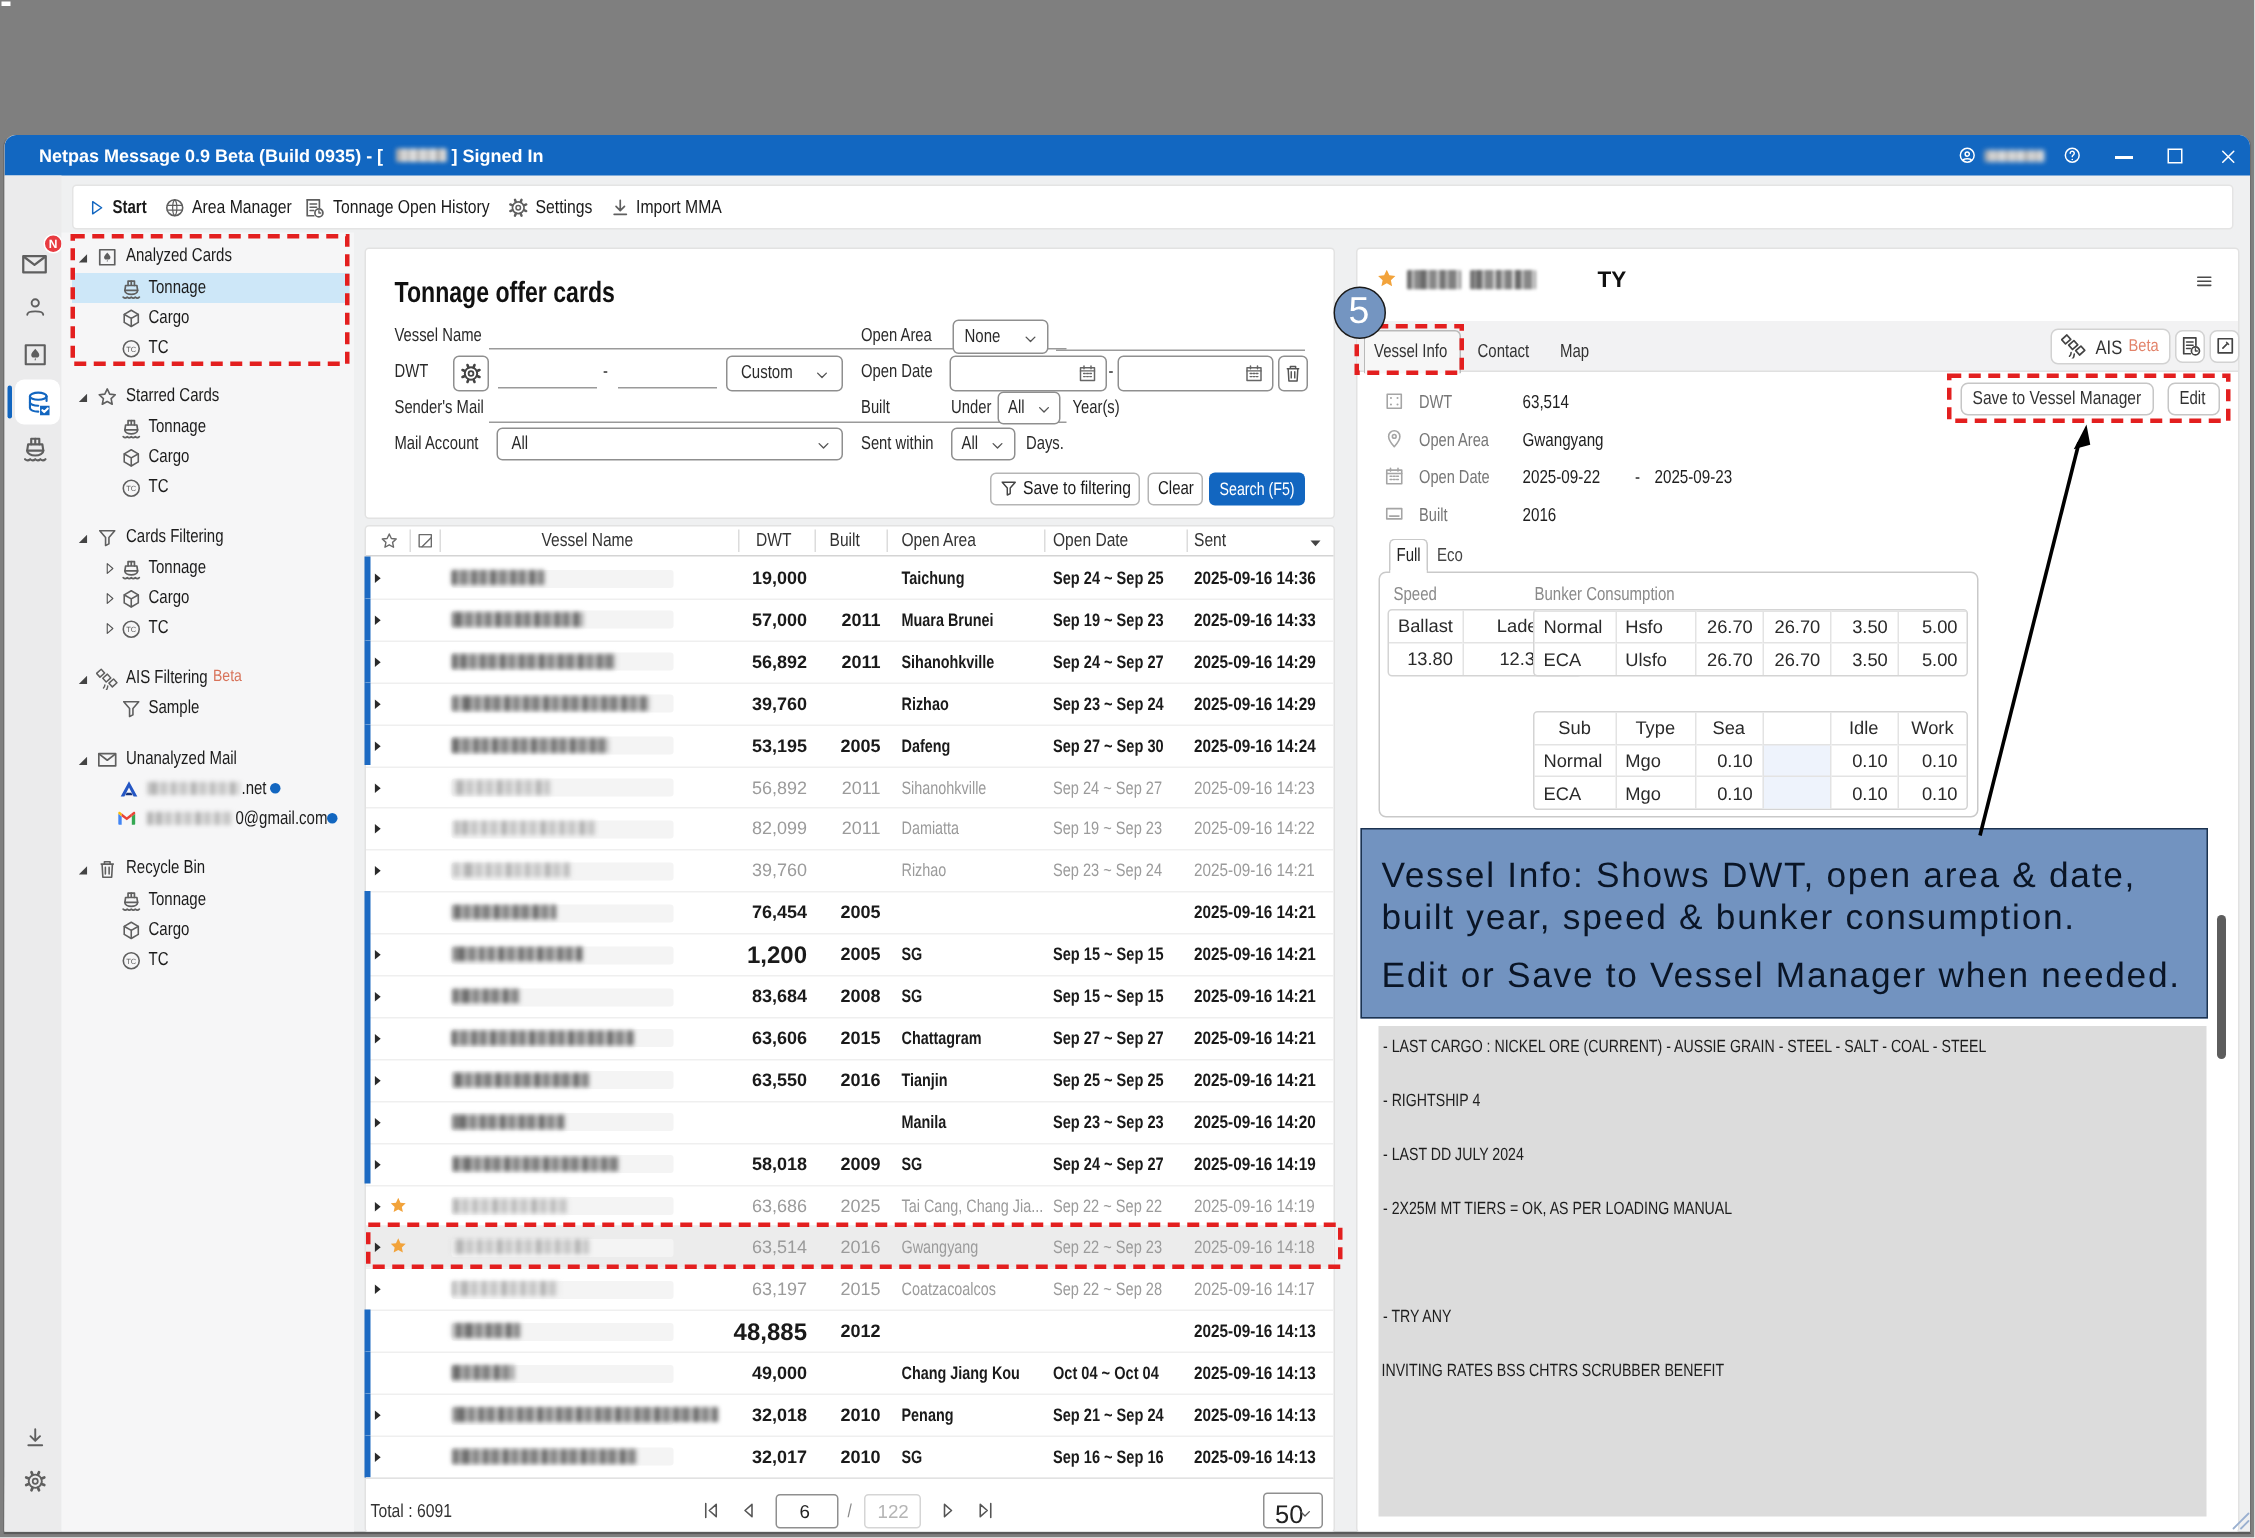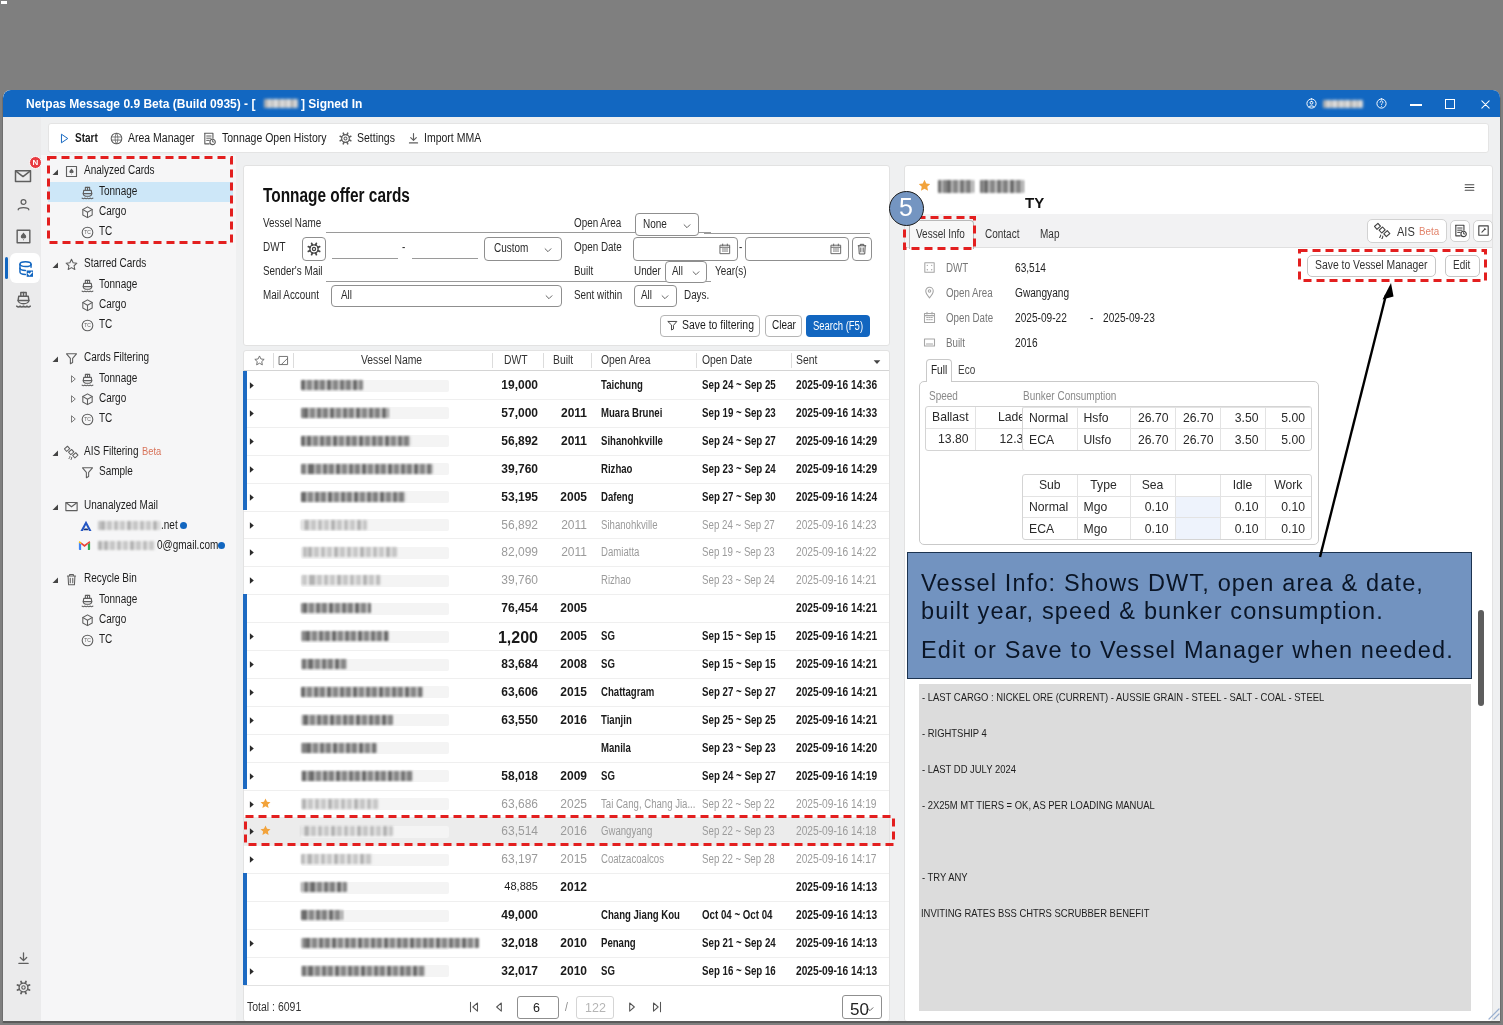--- a/index.html
+++ b/index.html
@@ -554,21 +554,21 @@
 <div style="position:absolute;left:298px;top:764.3px;width:72px;height:10px;background:repeating-linear-gradient(90deg,#b2b2b2 0 4px,#e4e4e4 4px 6px,#c6c6c6 6px 11px,#f0f0f0 11px 13px,#bcbcbc 13px 17px,#e8e8e8 17px 19px,#c8c8c8 19px 24px,#f2f2f2 24px 26px);background-position:7px 0;filter:blur(1.3px);border-radius:1px"></div>
 <div style="position:absolute;right:962px;top:762.3px;font-size:12px;color:#9b9b9b;font-weight:400;white-space:nowrap;">63,197</div>
 <div style="position:absolute;right:913px;top:762.3px;font-size:12px;color:#9b9b9b;font-weight:400;white-space:nowrap;">2015</div>
 <div style="position:absolute;left:598px;top:762.3px;font-size:12px;color:#9b9b9b;font-weight:400;white-space:nowrap;transform:scaleX(0.8);transform-origin:0 0;">Coatzacoalcos</div>
 <div style="position:absolute;left:699px;top:762.3px;font-size:12px;color:#9b9b9b;font-weight:400;white-space:nowrap;transform:scaleX(0.81);transform-origin:0 0;">Sep 22 ~ Sep 28</div>
 <div style="position:absolute;left:793px;top:762.3px;font-size:12px;color:#9b9b9b;font-weight:400;white-space:nowrap;transform:scaleX(0.85);transform-origin:0 0;">2025-09-16 14:17</div>
 <div style="position:absolute;left:240px;top:783.2px;width:4px;height:27.9px;background:#1d6ac2"></div>
 <div style="position:absolute;left:241px;top:811.1px;width:645px;height:1px;background:#efefef"></div>
 <div style="position:absolute;left:298px;top:791.7px;width:148px;height:12px;background:#f4f4f4;border-radius:2px"></div>
 <div style="position:absolute;left:298px;top:792.2px;width:46px;height:10px;background:repeating-linear-gradient(90deg,#6a6a6a 0 4px,#c0c0c0 4px 6px,#878787 6px 11px,#d0d0d0 11px 13px,#747474 13px 17px,#b8b8b8 17px 19px,#808080 19px 24px,#dcdcdc 24px 26px);background-position:10px 0;filter:blur(1.3px);border-radius:1px"></div>
-<div style="position:absolute;right:962px;top:790.2px;font-size:11px;color:#1a1a1a;font-weight:400;white-space:nowrap;">48,885</div>
+<div style="position:absolute;right:962px;top:790.2px;font-size:16px;color:#1a1a1a;font-weight:700;white-space:nowrap;">48,885</div>
 <div style="position:absolute;right:913px;top:790.2px;font-size:12px;color:#1a1a1a;font-weight:600;white-space:nowrap;">2012</div>
 <div style="position:absolute;left:793px;top:790.2px;font-size:12px;color:#1a1a1a;font-weight:600;white-space:nowrap;transform:scaleX(0.85);transform-origin:0 0;">2025-09-16 14:13</div>
 <div style="position:absolute;left:240px;top:811.1px;width:4px;height:27.9px;background:#1d6ac2"></div>
 <div style="position:absolute;left:241px;top:839.0px;width:645px;height:1px;background:#efefef"></div>
 <div style="position:absolute;left:298px;top:819.6px;width:148px;height:12px;background:#f4f4f4;border-radius:2px"></div>
 <div style="position:absolute;left:298px;top:820.1px;width:42px;height:10px;background:repeating-linear-gradient(90deg,#6a6a6a 0 4px,#c0c0c0 4px 6px,#878787 6px 11px,#d0d0d0 11px 13px,#747474 13px 17px,#b8b8b8 17px 19px,#808080 19px 24px,#dcdcdc 24px 26px);background-position:2px 0;filter:blur(1.3px);border-radius:1px"></div>
 <div style="position:absolute;right:962px;top:818.1px;font-size:12px;color:#1a1a1a;font-weight:600;white-space:nowrap;">49,000</div>
 <div style="position:absolute;left:598px;top:818.1px;font-size:12px;color:#1a1a1a;font-weight:600;white-space:nowrap;transform:scaleX(0.8);transform-origin:0 0;">Chang Jiang Kou</div>
 <div style="position:absolute;left:699px;top:818.1px;font-size:12px;color:#1a1a1a;font-weight:600;white-space:nowrap;transform:scaleX(0.81);transform-origin:0 0;">Oct 04 ~ Oct 04</div>
 <div style="position:absolute;left:793px;top:818.1px;font-size:12px;color:#1a1a1a;font-weight:600;white-space:nowrap;transform:scaleX(0.85);transform-origin:0 0;">2025-09-16 14:13</div>
@@ -619,21 +619,21 @@
 <div style="position:absolute;left:847px;top:910px;font-size:17px;color:#222;font-weight:400;white-space:nowrap;">50</div>
 <svg style="position:absolute;left:862px;top:914px" width="10" height="10" viewBox="0 0 24 24" fill="none">
         <path d="M5 9l7 7 7-7" stroke="#555" stroke-width="2.2" stroke-linecap="round" stroke-linejoin="round"></path>
       </svg>
 <div style="position:absolute;left:901px;top:75px;width:589px;height:857px;background:#fff;border:1px solid #e2e2e2;border-radius:3px"></div>
 <svg style="position:absolute;left:914px;top:88px" width="15" height="15" viewBox="0 0 24 24" fill="none">
         <path d="M12 2.8l2.8 6 6.4.8-4.8 4.4 1.3 6.4L12 17.2l-5.7 3.2 1.3-6.4L2.8 9.6l6.4-.8z" fill="#f2a33b"></path>
       </svg>
 <div style="position:absolute;left:935px;top:90px;width:36px;height:13px;background:repeating-linear-gradient(90deg,#6a6a6a 0 4px,#c0c0c0 4px 6px,#878787 6px 11px,#d0d0d0 11px 13px,#747474 13px 17px,#b8b8b8 17px 19px,#808080 19px 24px,#dcdcdc 24px 26px);background-position:9px 0;filter:blur(1.2px);border-radius:1px"></div>
 <div style="position:absolute;left:977px;top:90px;width:44px;height:13px;background:repeating-linear-gradient(90deg,#6a6a6a 0 4px,#c0c0c0 4px 6px,#878787 6px 11px,#d0d0d0 11px 13px,#747474 13px 17px,#b8b8b8 17px 19px,#808080 19px 24px,#dcdcdc 24px 26px);background-position:4px 0;filter:blur(1.2px);border-radius:1px"></div>
-<div style="position:absolute;left:1022px;top:104px;font-size:15px;color:#111;font-weight:700;white-space:nowrap;">TY</div>
+<div style="position:absolute;left:1022px;top:88px;font-size:15px;color:#111;font-weight:700;white-space:nowrap;padding-left:40px;">TY</div>
 <svg style="position:absolute;left:1460px;top:91px" width="13" height="13" viewBox="0 0 24 24" fill="none">
         <path d="M4 7h16M4 12h16M4 17h16" stroke="#4a4a4a" stroke-width="2.0" stroke-linecap="round" stroke-linejoin="round"></path>
       </svg>
 <div style="position:absolute;left:902px;top:124px;width:587px;height:34px;background:#f2f2f3;border-bottom:1px solid #e0e0e0"></div>
 <div style="position:absolute;left:906px;top:130px;width:65px;height:29px;background:#f7f7f7;border:1px solid #b9b9b9;border-bottom:none;border-radius:4px 4px 0 0"></div>
 <div style="position:absolute;left:913px;top:137px;font-size:12.5px;color:#333;font-weight:400;white-space:nowrap;transform:scaleX(0.8);transform-origin:0 0;">Vessel Info</div>
 <div style="position:absolute;left:982px;top:137px;font-size:12.5px;color:#333;font-weight:400;white-space:nowrap;transform:scaleX(0.8);transform-origin:0 0;">Contact</div>
 <div style="position:absolute;left:1037px;top:137px;font-size:12.5px;color:#333;font-weight:400;white-space:nowrap;transform:scaleX(0.8);transform-origin:0 0;">Map</div>
 <div style="position:absolute;left:1364px;top:129px;width:80px;height:24px;background:#fff;border:1px solid #d2d2d2;border-radius:5px"></div>
 <svg style="position:absolute;left:1371px;top:132px" width="17" height="17" viewBox="0 0 24 24" fill="none">

